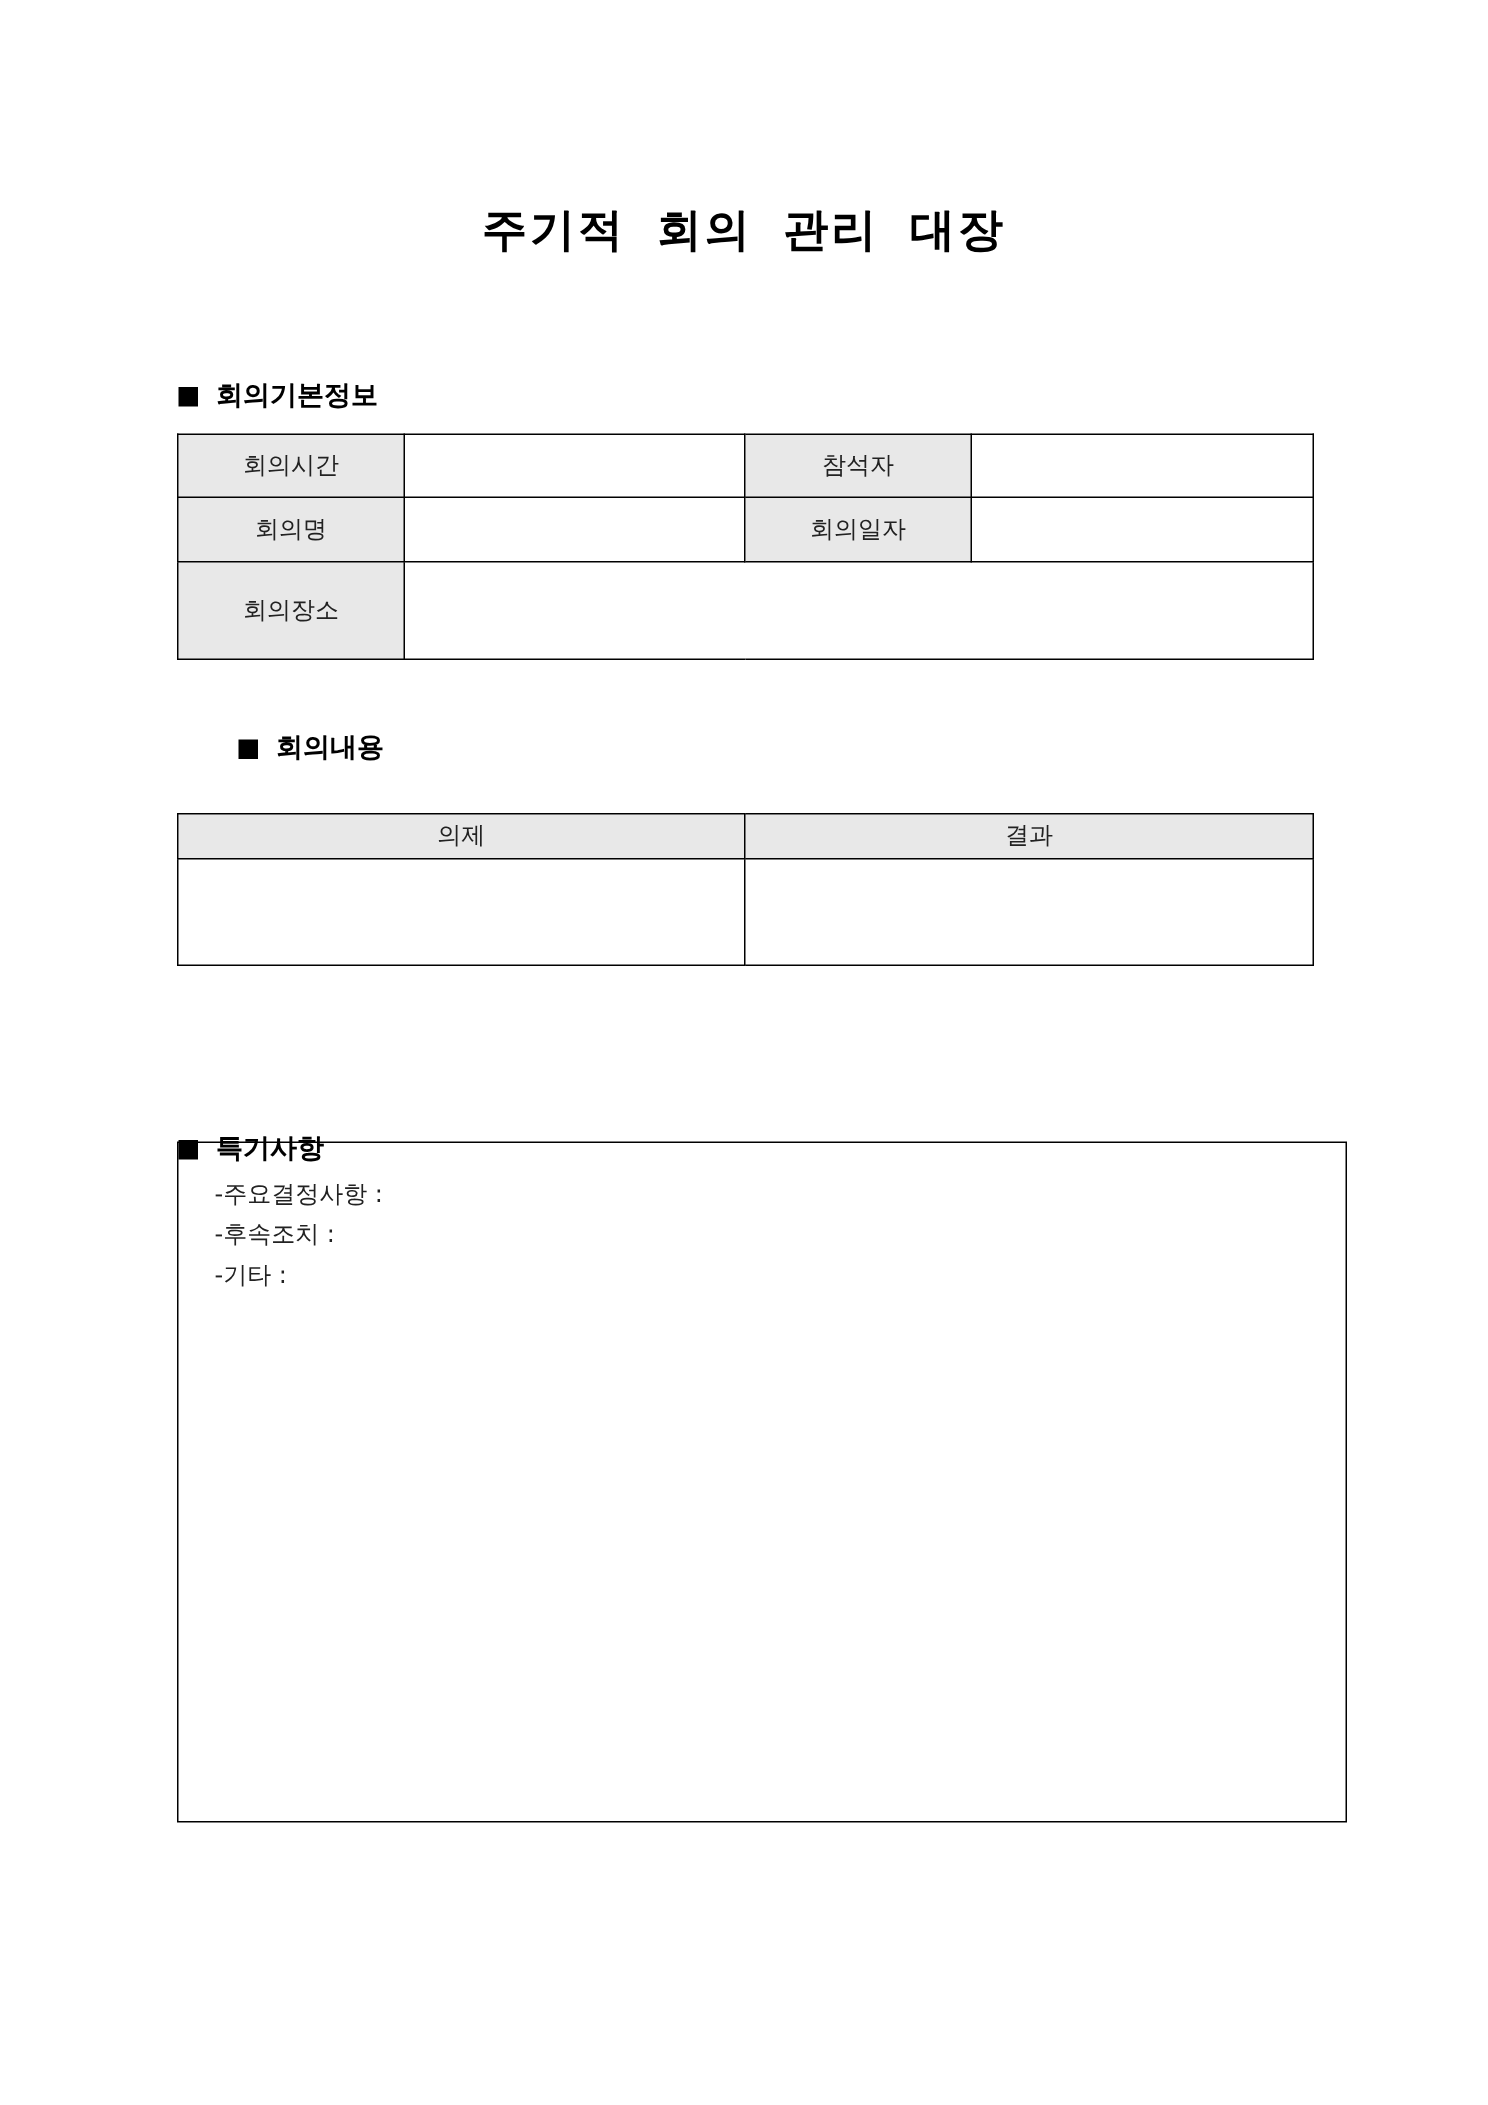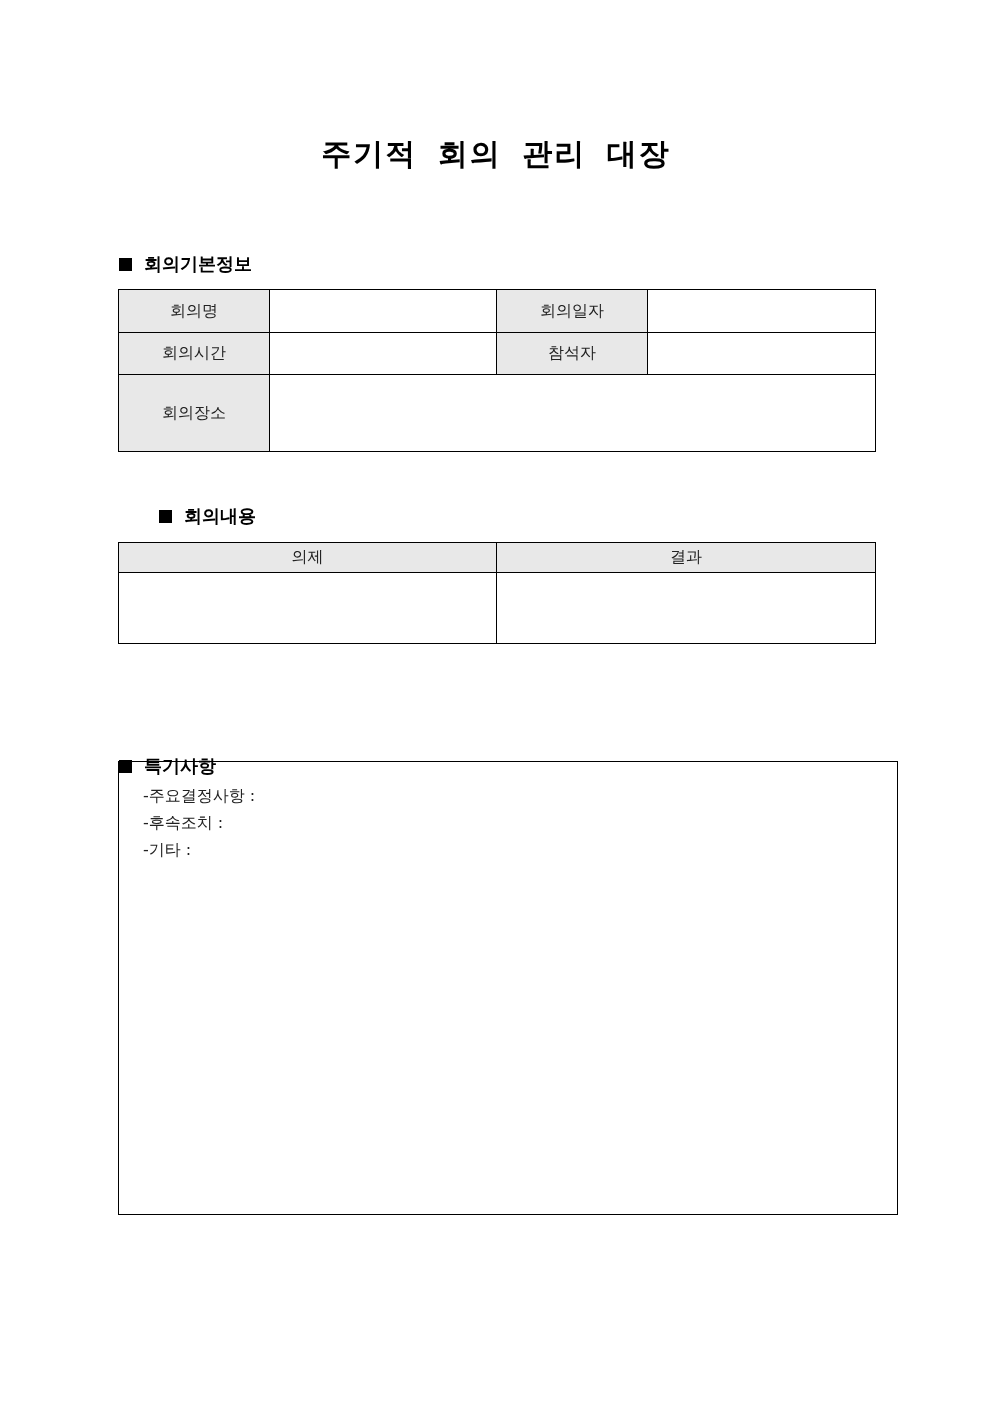--- a/index.html
+++ b/index.html
@@ -95,40 +95,40 @@
 </div>
 
 <table class="grid" style="top:289px;">
   <colgroup>
     <col style="width:151px">
     <col style="width:227px">
     <col style="width:151px">
     <col style="width:228px">
   </colgroup>
   <tbody>
-      <tr style="height:43px;">
+      <tr style="height:42px;">
+    <td class="label-cell">회의시간</td>
+    <td class="value-cell"></td>
+    <td class="label-cell">참석자</td>
+    <td class="value-cell"></td>
+  </tr>
+  <tr style="height:43px;">
     <td class="label-cell">회의명</td>
     <td class="value-cell"></td>
     <td class="label-cell">회의일자</td>
     <td class="value-cell"></td>
   </tr>
-  <tr style="height:42px;">
-    <td class="label-cell">회의시간</td>
-    <td class="value-cell"></td>
-    <td class="label-cell">참석자</td>
-    <td class="value-cell"></td>
-  </tr>
-  <tr style="height:77px;">
+  <tr style="height:65px;">
     <td class="label-cell">회의장소</td>
     <td class="value-cell" colspan="3"></td>
   </tr>
 </tbody>
   </table>
 
-<div class="section-heading" style="top:504px;padding-left:40px;">
+<div class="section-heading" style="top:487px;padding-left:40px;">
   <span class="square"></span>
   <span>회의내용</span>
 </div>
 
 <table class="grid" style="top:542px;">
   <colgroup>
     <col style="width:378px">
     <col style="width:379px">
   </colgroup>
   <tbody>

